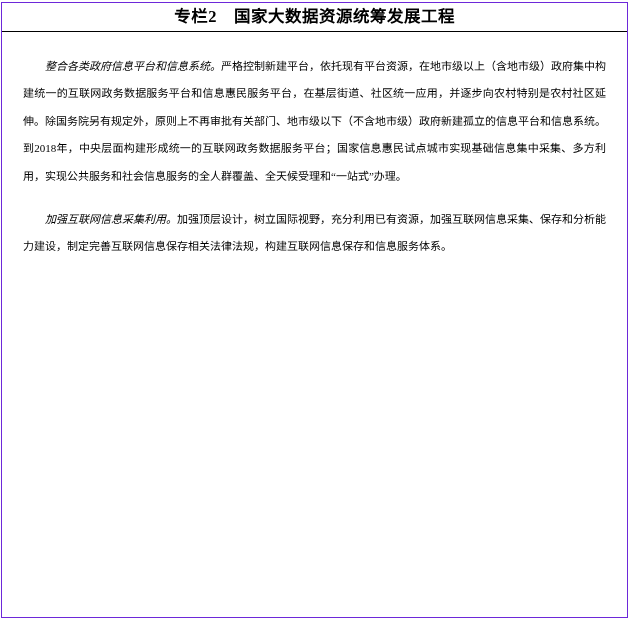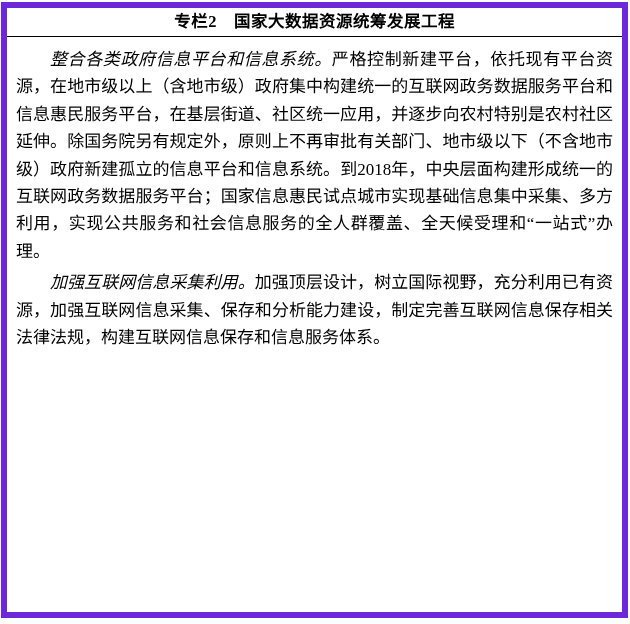--- a/index.html
+++ b/index.html
@@ -14,42 +14,42 @@
     font-family: "Liberation Serif", "DejaVu Serif", serif;
     color: #000000;
   }
   .panel {
     box-sizing: border-box;
     position: absolute;
     left: 1px;
     top: 2px;
     width: 627px;
     height: 616px;
-    border: 6px solid #6d28d9;
+    border: 1px solid #6d28d9;
     background: #ffffff;
   }
   .panel-title {
     box-sizing: border-box;
     height: 29px;
     line-height: 28px;
     text-align: center;
     font-weight: bold;
     font-size: 16.5px;
     border-bottom: 1px solid #000000;
     letter-spacing: 0.5px;
     white-space: nowrap;
     overflow: hidden;
   }
   .panel-body {
     box-sizing: border-box;
     padding: 5px 5px 0 5px;
   }
   .panel-body p {
-    margin: 4px;
-    font-size: 17px;
+    margin: 16px;
+    font-size: 11px;
     line-height: 27.4px;
     text-indent: 2em;
     text-align: justify;
     text-justify: inter-ideograph;
     word-break: break-all;
   }
   .lead {
     font-style: italic;
   }
   .body-text {

